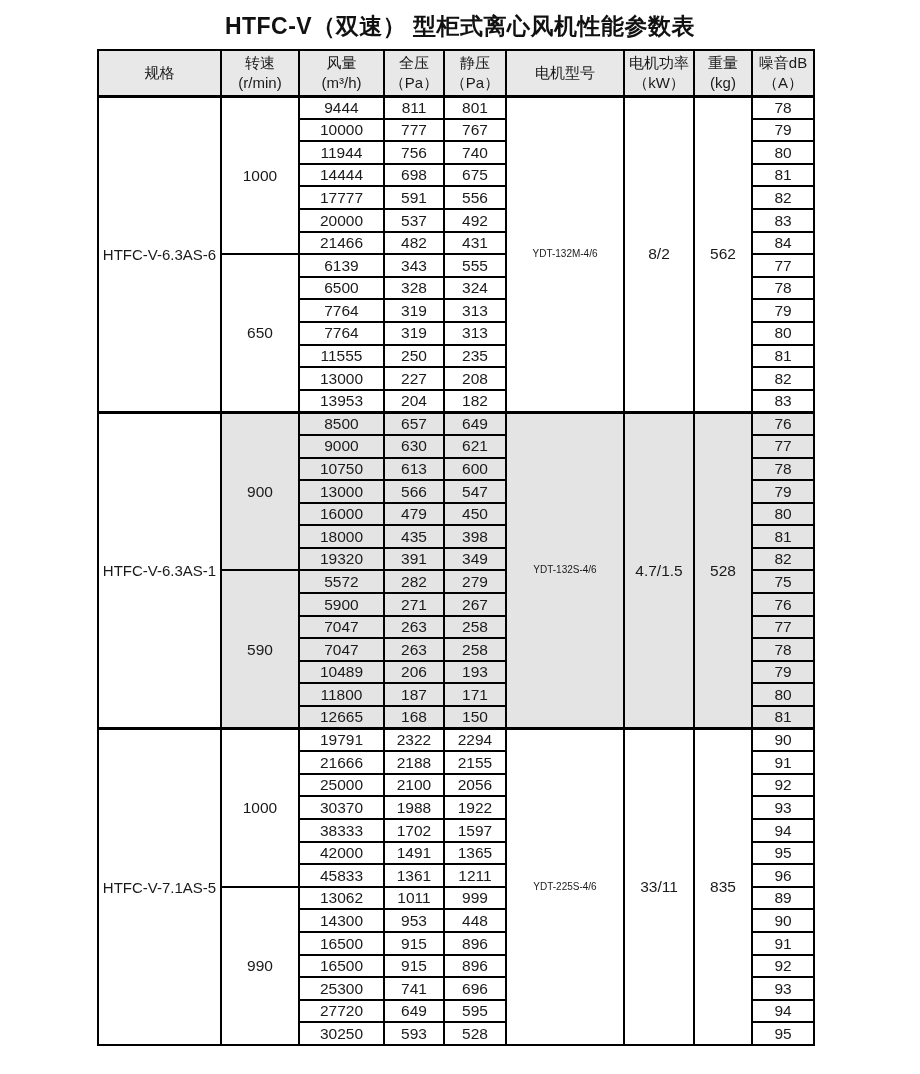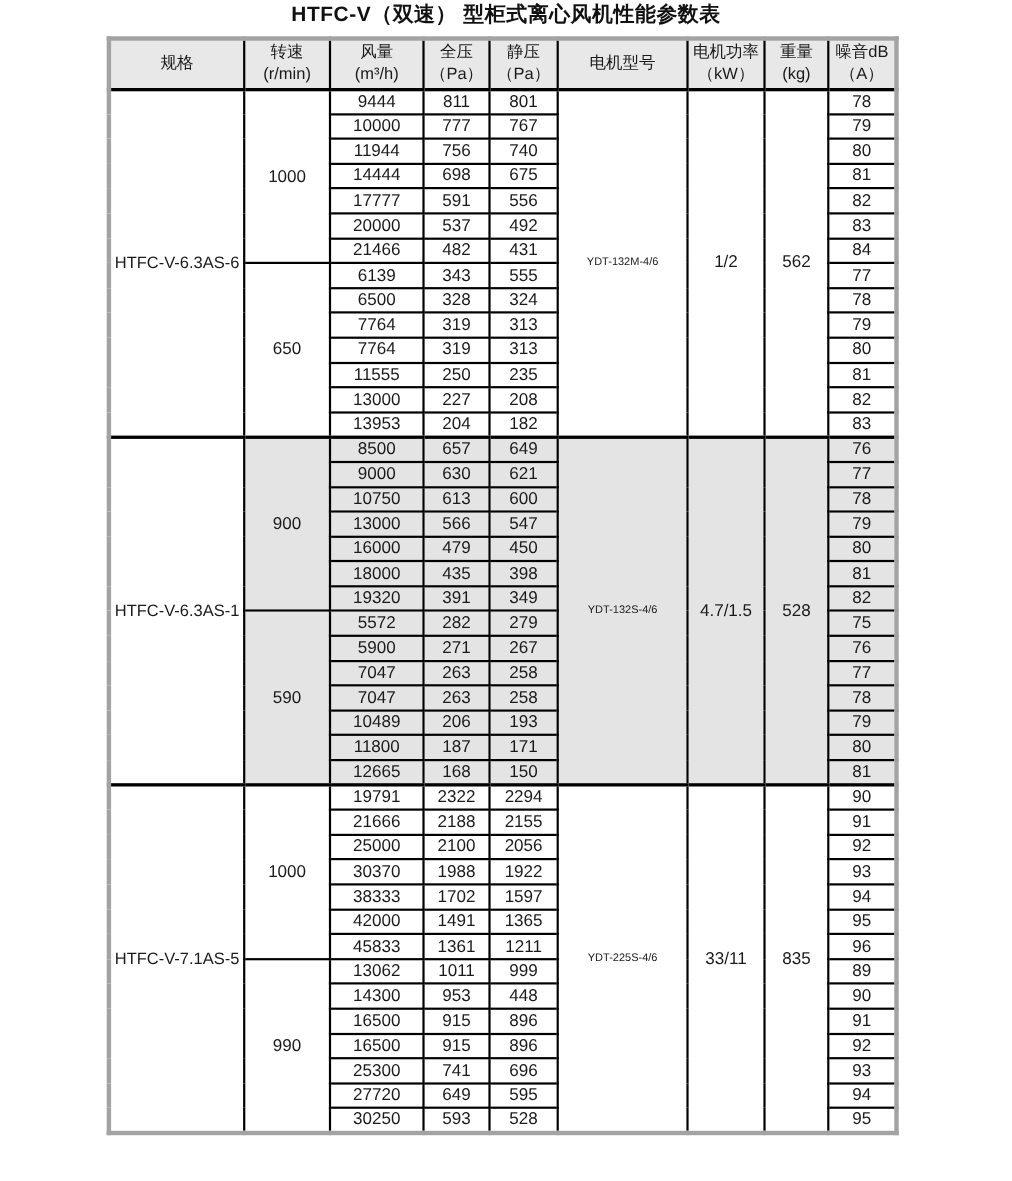--- a/index.html
+++ b/index.html
@@ -10,32 +10,33 @@
     font-family: "Liberation Sans", "DejaVu Sans", sans-serif;
   }
   .page {
     width: 920px;
     height: 1074px;
     background: #ffffff;
     overflow: hidden;
   }
   .title {
     margin: 0;
+    padding-top: 11px;
     text-align: center;
-    font-size: 19px;
+    font-size: 23px;
     font-weight: 600;
     letter-spacing: 0.5px;
     color: #111111;
   }
   table.fan-table {
     border-collapse: collapse;
     table-layout: fixed;
     width: 716px;
     margin: 7px 0 0 97px;
-    border: 4px solid #a3a3a3;
+    border: 1px solid #a3a3a3;
   }
   .fan-table th {
     border: 2px solid #000000;
     background: #e8e8e8;
     font-weight: 400;
     font-size: 15px;
     line-height: 1.35;
     height: 46px;
     padding: 0;
     text-align: center;
@@ -116,21 +117,21 @@
       </tr>
     </thead>
     <tbody id="table-body">
         <tr class="group-start">
           <td class="spec-cell" rowspan="14">HTFC-V-6.3AS-6</td>
           <td class="speed-cell" rowspan="7">1000</td>
           <td class="airflow-cell">9444</td>
           <td class="total-pressure-cell">811</td>
           <td class="static-pressure-cell">801</td>
           <td class="motor-cell" rowspan="14">YDT-132M-4/6</td>
-          <td class="power-cell" rowspan="14">1/2</td>
+          <td class="power-cell" rowspan="14">8/2</td>
           <td class="weight-cell" rowspan="14">562</td>
           <td class="noise-cell">78</td>
         </tr>
         <tr>
           <td class="airflow-cell">10000</td>
           <td class="total-pressure-cell">777</td>
           <td class="static-pressure-cell">767</td>
           <td class="noise-cell">79</td>
         </tr>
         <tr>

